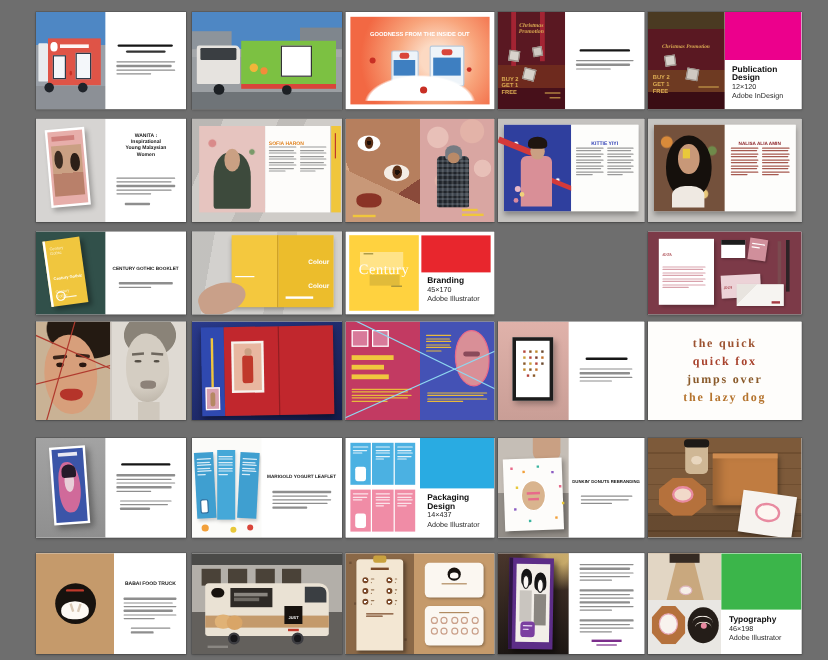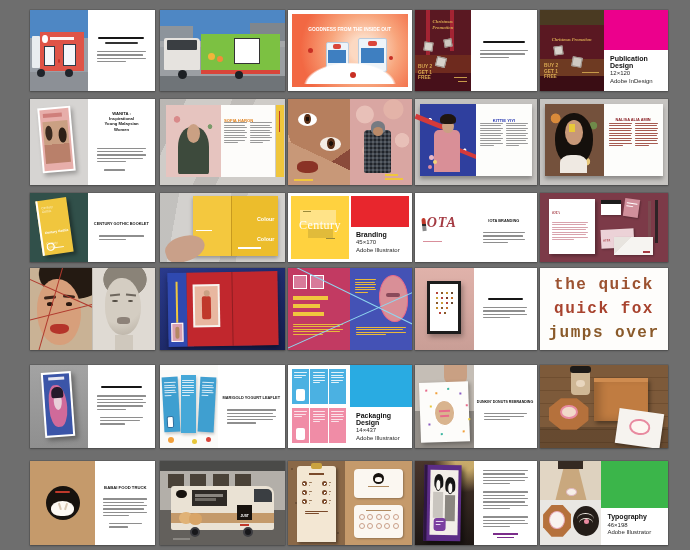--- a/index.html
+++ b/index.html
@@ -18,21 +18,21 @@
 .t6{font-size:6px;line-height:1.15}
 .sc{display:inline-block;transform-origin:0 0}
 .oc{transform-origin:50% 0}
 .s55{transform:scale(.55)}.s6{transform:scale(.6)}.s65{transform:scale(.65)}.s7{transform:scale(.7)}.s75{transform:scale(.75)}.s8{transform:scale(.8)}.s9{transform:scale(.9)}
 .spec{padding:5px 6px;width:100%;text-align:left}
 .spec-t{font-size:7px;font-weight:700;color:#101010;margin-bottom:1.5px}
 .spec-d{font-size:6px;color:#2a2a2a;line-height:1.3}
 .mh{font-weight:700;color:#141414;white-space:nowrap}
 .serif{font-family:"Liberation Serif",serif}
 .jrow{height:7px;overflow:hidden;white-space:nowrap}
-.fox{font-weight:700;font-size:16px;letter-spacing:1.5px;line-height:1.5;font-family:Liberation Mono, monospace}
+.fox{font-weight:700;font-size:10px;letter-spacing:1.5px;line-height:1.5;font-family:Liberation Serif, serif}
 .st{width:6px;height:6px;border:1px solid #caa08a;border-radius:50%}
 .stamps{display:flex;gap:2.5px;justify-content:center;margin-top:3px}
 .mi{display:flex;gap:2px;margin:2.5px 5px;align-items:center}
 .mi b{flex:0 0 5px;width:5px;height:5px;border-radius:50%;background:radial-gradient(circle,#fff 0 1px,#7a4a2a 1px)}
 </style>
 </head>
 <body>
 
 <div class="board">
 
@@ -385,40 +385,20 @@
   <div class="ph" style="background:#fff;display:flex;flex-direction:column">
     <div style="height:60%;background:#e8262d"></div>
     <div class="spec" style="padding:4px 5px">
       <div class="spec-t">Branding</div>
       <div class="spec-d">45×170</div>
       <div class="spec-d">Adobe Illustrator</div>
     </div>
   </div>
 </figure>
 
-<figure class="tile" style="left:415px;top:193px;width:122px;height:69px">
-  <div class="ph" style="background:#fff">
-    <div class="abs" style="left:12%;top:32%;display:flex;align-items:flex-end;gap:1px">
-      <div style="width:4px;height:13px;background:linear-gradient(180deg,#c0392b 0 45%,#2a2a2a 45% 62%,#8a8a8a 62%);border-radius:2px 2px 0 0;transform:rotate(-6deg)"></div>
-      <span class="serif" style="font-style:italic;font-weight:700;font-size:14px;color:#a43a42;letter-spacing:1px">OTA</span>
-    </div>
-    <div class="abs" style="left:14%;top:70%;width:34%;height:1px;background:#d98f9b"></div>
-  </div>
-  <div class="pg" style="justify-content:center">
-    <div style="text-align:center">
-      <span class="t6 sc oc s65 mh">IOTA BRANDING</span>
-    </div>
-    <div class="para" style="margin-top:2px;width:76%">
-          <div class="tl"></div>
-          <div class="tl"></div>
-          <div class="tl"></div>
-          <div class="tl"></div>
-        </div>
-  </div>
-</figure>
 
 <figure class="tile" style="left:540px;top:193px;width:128px;height:69px">
   <div class="ph" style="background:#7c3a48">
     <div class="abs" style="left:7%;top:9%;width:36%;height:80%;background:#fff;box-shadow:2px 2px 3px rgba(0,0,0,.3);padding:3px 0 0 3px">
       <span class="serif t6 sc ol s6" style="font-style:italic;font-weight:700;color:#a43a42">iOTA</span>
       <div class="para tight" style="--lc:#d9a3ad;width:84%;margin-top:1px">
             <div class="tl"></div>
             <div class="tl"></div>
             <div class="tl"></div>
             <div class="tl"></div>
@@ -567,20 +547,21 @@
           <div class="tl"></div>
         </div>
   </div>
 </figure>
 
 <figure class="tile" style="left:540px;top:268px;width:128px;height:82px">
   <div class="pg" style="justify-content:center;background:#fefdfb">
     <div class="fox" style="color:#9c5230">the quick</div>
     <div class="fox" style="color:#a8432e">quick fox</div>
     <div class="fox" style="color:#8a5a2a">jumps over</div>
+    <div class="fox" style="color:#b5742e">the lazy dog</div>
   </div>
 </figure>
 
 <figure class="tile" style="left:30px;top:365px;width:125px;height:83px">
   <div class="ph" style="background:linear-gradient(180deg,#a3a3a3,#8f8f8f)">
     <div class="abs" style="left:22%;top:8%;width:52%;height:78%;transform:rotate(-4deg);background:#fff;padding:2px;box-shadow:3px 3px 5px rgba(0,0,0,.35)">
       <div style="width:100%;height:100%;background:#3b55a8;position:relative">
         <div class="abs" style="left:20%;top:5%;width:60%;height:5%;background:#e8e8f2"></div>
         <div class="abs" style="left:16%;top:18%;width:68%;height:70%;background:#d06a9a;border-radius:40% 60% 50% 50%"></div>
         <div class="abs" style="left:34%;top:30%;width:32%;height:30%;background:#e8cfd8;border-radius:50%"></div>

